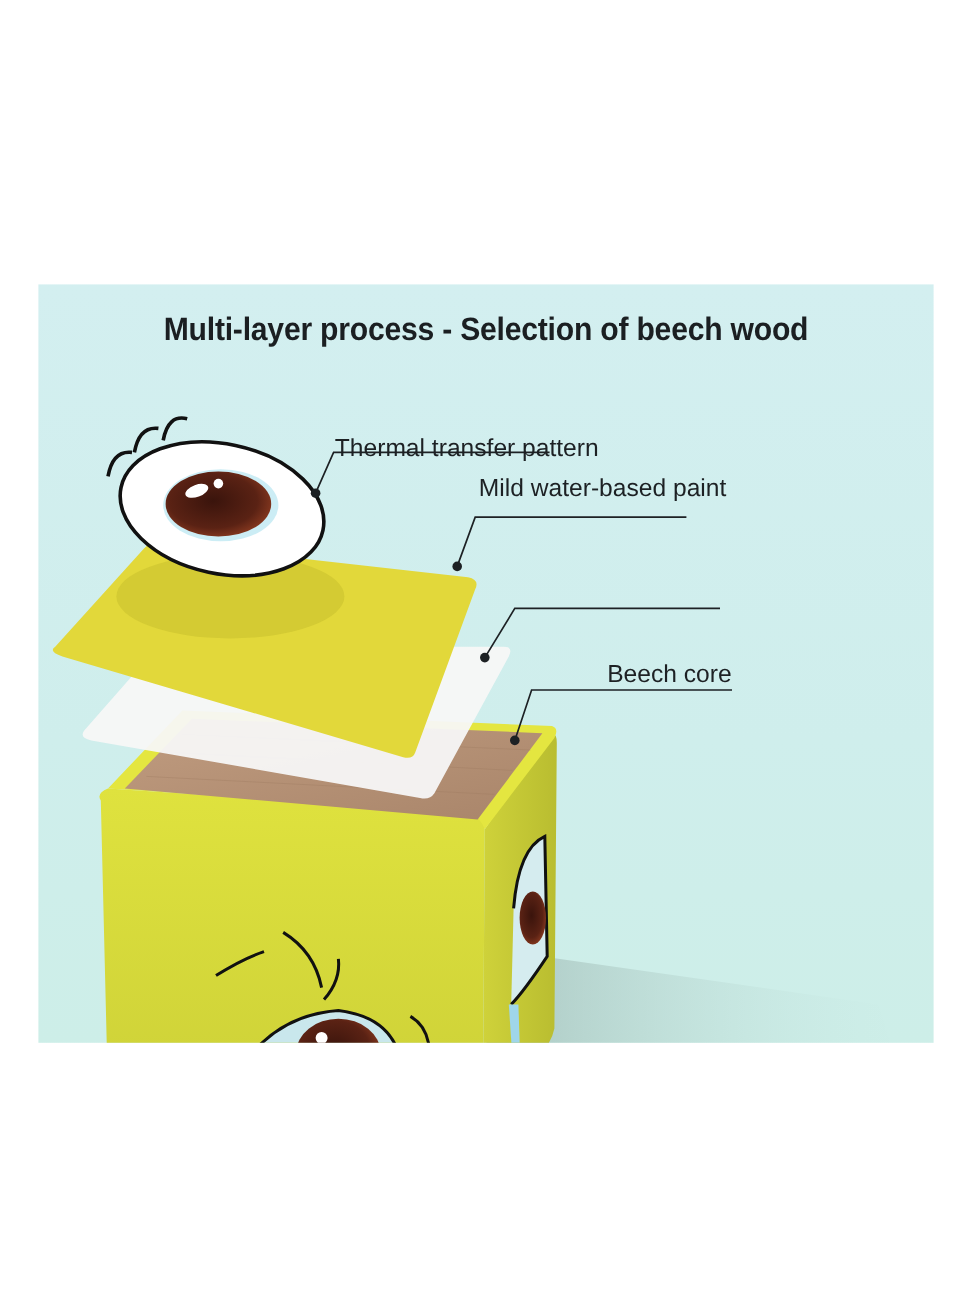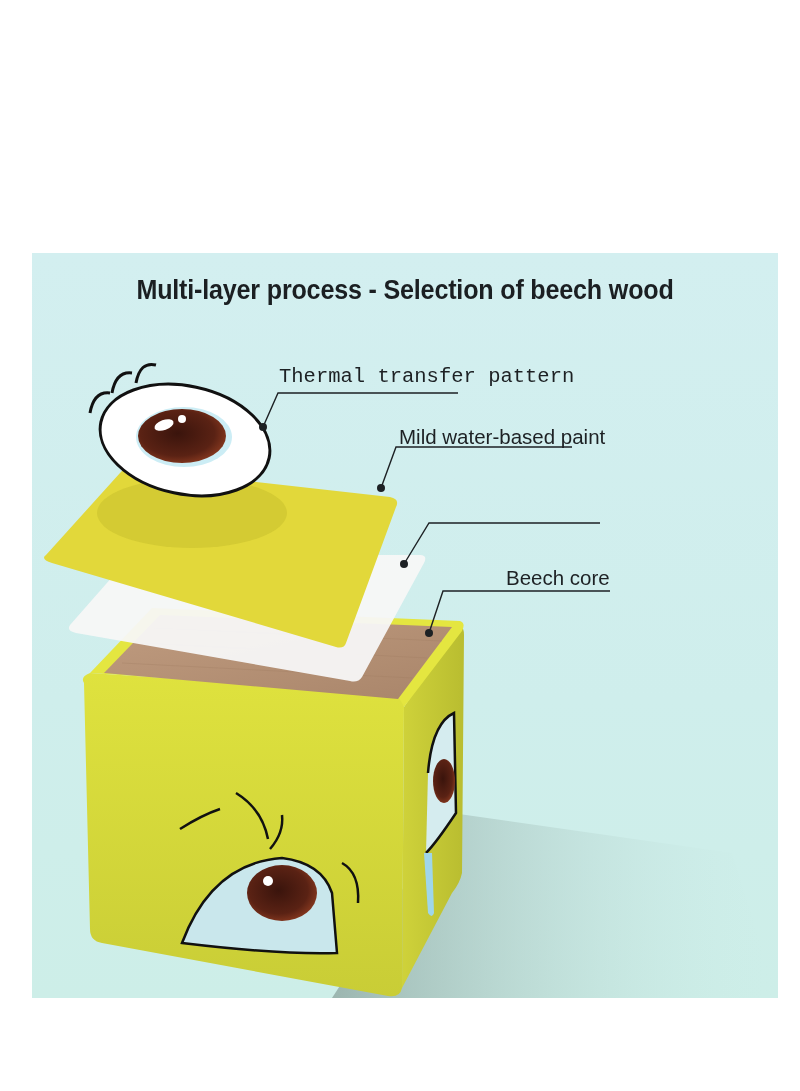--- a/index.html
+++ b/index.html
@@ -1,17 +1,17 @@
 <!DOCTYPE html>
 <html><head>
 <meta charset="utf-8">
 <style>
   html,body{margin:0;padding:0;background:#ffffff;}
   body{width:800px;height:1091px;position:relative;overflow:hidden;font-family:"Liberation Sans",sans-serif;}
-  .panel{position:absolute;left:32px;top:237px;width:746px;height:745px;background:linear-gradient(180deg,#d3eff0 0%,#cfeeec 60%,#cdeee8 100%);overflow:hidden;margin-top:16px;}
+  .panel{position:absolute;left:32px;top:237px;width:746px;height:632px;background:linear-gradient(180deg,#d3eff0 0%,#cfeeec 60%,#cdeee8 100%);overflow:hidden;}
   .title{position:absolute;left:0;top:22px;width:746px;text-align:center;font-weight:bold;font-size:27px;color:#1b1f22;letter-spacing:-0.2px;transform:scaleX(0.93);transform-origin:center;}
   .label{position:absolute;font-size:20.5px;color:#1d2124;white-space:nowrap;}
   svg.art{position:absolute;left:0;top:0;}
 </style>
 </head>
 <body>
 
 <div class="panel">
 
   <svg class="art" width="746" height="745" viewBox="0 0 746 745">
@@ -95,16 +95,16 @@
     <g fill="#1d2124">
       <circle cx="231" cy="174" r="4"></circle>
       <circle cx="349" cy="235" r="4"></circle>
       <circle cx="372" cy="311" r="4"></circle>
       <circle cx="397" cy="380" r="4"></circle>
     </g>
   </svg>
 
   <div class="title">Multi-layer process - Selection of beech wood</div>
 
-  <div class="label" style="left:247px;top:112px;font-family:Liberation Mono, monospace;">Thermal transfer pattern</div>
-  <div class="label" style="left:367px;top:172px;">Mild water-based paint</div>
+  <div class="label" style="left:247px;top:125px;">Thermal transfer pattern</div>
+  <div class="label" style="left:367px;top:158px;">Mild water-based paint</div>
   <div class="label" style="left:474px;top:313px;">Beech core</div>
 </div>
 
 </body></html>

